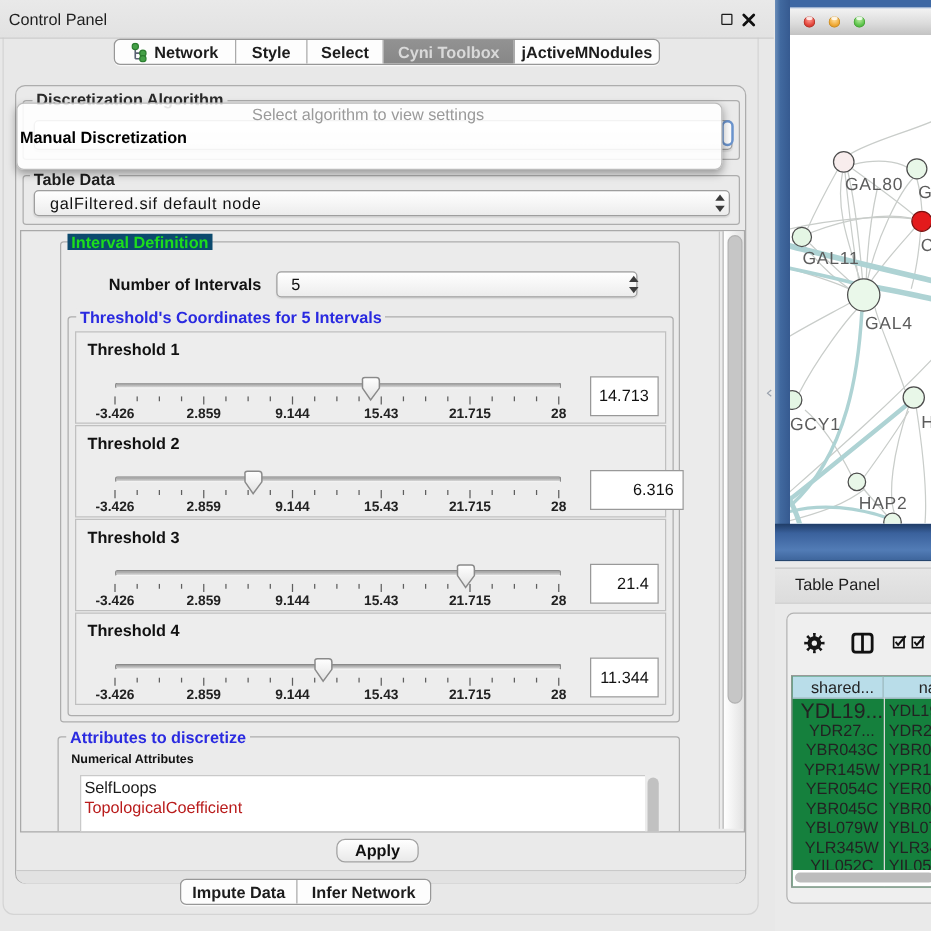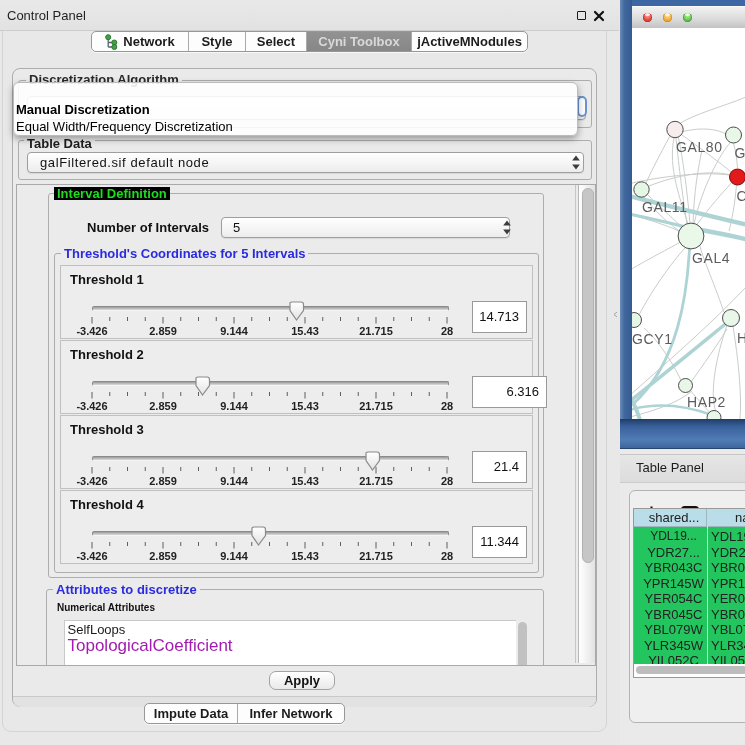--- a/index.html
+++ b/index.html
@@ -49,21 +49,21 @@
 <div class="abs grp" style="left:18px;top:140px;width:572px;height:38px;"></div>
 <div class="abs" style="left:24px;top:135.5px;font-weight:bold;font-size:13px;color:#1d1d1d;background:#eaeaea;padding:0 3px;">Table Data</div>
 <div class="abs combo" style="left:27px;top:152px;width:555px;height:19px;"></div>
 <div class="abs" style="left:40px;top:152px;height:21px;line-height:21px;font-size:13px;color:#111;letter-spacing:0.6px;">galFiltered.sif default node</div>
 <svg class="abs" style="left:571px;top:155px;" width="10" height="15">
       <path d="M5,0.5 L8.8,5.5 L1.2,5.5 Z" fill="#3c3c3c"></path>
       <path d="M5,14.5 L8.8,9.5 L1.2,9.5 Z" fill="#3c3c3c"></path>
     </svg>
 <div class="abs" style="left:16px;top:184px;width:578px;height:480px;border:1px solid #a9a9a9;background:#ebebeb;overflow:hidden;">
 <div class="abs grp" style="left:31px;top:8px;width:494px;height:383px;"></div>
-<div class="grplbl" style="left:37px;top:2px;color:#1ddd1d;background:#000000;">Interval Definition</div>
+<div class="grplbl" style="left:37px;top:2px;color:#1ddd1d;background:#0c4a6e;">Interval Definition</div>
 <div class="abs" style="left:70px;top:35px;font-weight:bold;font-size:13px;color:#111;">Number of Intervals</div>
 <div class="abs combo" style="left:204px;top:32px;width:287px;height:19px;"></div>
 <div class="abs" style="left:216px;top:32px;height:21px;line-height:21px;font-size:13px;color:#111;">5</div>
 <svg class="abs" style="left:485px;top:35px;" width="10" height="15">
         <path d="M5,0.5 L8.8,5.5 L1.2,5.5 Z" fill="#3c3c3c"></path>
         <path d="M5,14.5 L8.8,9.5 L1.2,9.5 Z" fill="#3c3c3c"></path>
       </svg>
 <div class="abs grp" style="left:37px;top:68px;width:483px;height:318px;"></div>
 <div class="grplbl" style="left:44px;top:62px;color:#2a2ae0;background:#ebebeb;">Threshold's Coordinates for 5 Intervals</div>
 <div class="tp" style="left:43px;top:80px;width:471px;height:72px;">
@@ -236,31 +236,31 @@
           </defs>
           <path d="M4,1 h9 q2.5,0 2.5,2.5 v6 L8.5,19 L2,9.5 v-6 Q1.5,1 4,1 Z" fill="url(#thg)" stroke="#8a8a8a" stroke-width="1.2"></path>
         </svg>
 <div class="vbox" style="left:411px;top:35px;">11.344</div>
 </div>
 <div class="abs grp" style="left:29px;top:404px;width:496px;height:120px;"></div>
 <div class="grplbl" style="left:36px;top:398px;color:#2a2ae0;background:#ebebeb;">Attributes to discretize</div>
 <div class="abs" style="left:40px;top:417px;font-weight:bold;font-size:10px;color:#111;">Numerical Attributes</div>
 <div class="abs" style="left:47px;top:435px;width:452px;height:60px;background:#ffffff;border:1px solid #c9c9c9;"></div>
 <div class="abs" style="left:50.5px;top:436.5px;height:16.7px;line-height:16.7px;font-size:13px;color:#1a1a1a;">SelfLoops</div>
-<div class="abs" style="left:50.5px;top:453.2px;height:16.7px;line-height:16.7px;font-size:17px;color:#a21caf;">TopologicalCoefficient</div>
+<div class="abs" style="left:50.5px;top:453.2px;height:16.7px;line-height:16.7px;font-size:13px;color:#b91c1c;">TopologicalCoefficient</div>
 <div class="abs" style="left:499px;top:435px;width:12px;height:60px;background:#ececec;"></div>
 <div class="abs" style="left:501px;top:437px;width:9px;height:58px;background:#c1c1c1;border-radius:4.5px;"></div>
 </div>
 <div class="abs" style="left:575px;top:185px;width:1px;height:478px;background:#c6c6c6;"></div>
     <div class="abs" style="left:578px;top:185px;width:16px;height:478px;background:linear-gradient(90deg,#ffffff 0,#f4f4f4 40%,#e2e2e2 100%);border-left:1px solid #b7b7b7;"></div>
 <div class="abs" style="left:582px;top:188px;width:10px;height:373px;background:#c6c6c6;border:1px solid #b2b2b2;border-radius:6px;"></div>
 <div class="abs" style="left:269px;top:671px;width:64px;height:17px;border:1px solid #a2a2a2;border-radius:7px;background:linear-gradient(#ffffff,#e9e9e9);text-align:center;line-height:18px;font-size:13px;font-weight:bold;color:#111;">Apply</div>
 <div class="abs" style="left:13px;top:82px;width:563px;height:51.5px;background:rgba(255,255,255,0.88);border:1px solid #bbbbbb;border-radius:6px;box-shadow:0 3px 7px rgba(0,0,0,0.35);"></div>
+<div class="abs" style="left:13px;top:84px;width:563px;height:16px;text-align:center;font-size:13px;color:#9a9a9a;">Select algorithm to view settings</div>
 <div class="abs" style="left:16px;top:102px;font-size:13px;font-weight:bold;color:#000;">Manual Discretization</div>
-<div class="abs" style="left:16px;top:119px;font-size:13px;color:#000;">Equal Width/Frequency Discretization</div>
 <div class="seg abs" style="left:144px;top:703px;height:19px;">
       <div style="width:92px;">Impute Data</div>
       <div style="width:106px;">Infer Network</div>
     </div>
 <svg class="abs" style="left:613px;top:311px;" width="5" height="7">
       <path d="M4,1 L1,3.5 L4,6" stroke="#9aa2ae" stroke-width="1" fill="none"></path>
     </svg>
 <div class="abs" style="left:620px;top:0;width:125px;height:449px;background:#3e68a4;"></div>
 <div class="abs" style="left:620px;top:0;width:12px;height:449px;background:linear-gradient(90deg,#6a8db9 0,#41699f 35%,#365a90 100%);"></div>
 <div class="abs" style="left:620px;top:419px;width:125px;height:30px;background:linear-gradient(#1f3c66 0,#3a619c 25%,#527cb6 70%,#3c6399 100%);box-shadow:inset 0 -1px 0 #27466e;"></div>
@@ -338,24 +338,24 @@
       <line x1="9" y1="1" x2="9" y2="16" stroke="#111" stroke-width="2.2"></line>
     </svg>
 <svg class="abs" style="left:714px;top:507.5px;" width="12" height="11" viewBox="0 0 12 11">
       <rect x="0.8" y="1.8" width="8.4" height="8.4" fill="none" stroke="#111" stroke-width="1.4"></rect>
       <path d="M2.5,5.5 L4.5,8 L10.5,0.8" fill="none" stroke="#111" stroke-width="1.6"></path>
     </svg>
 <svg class="abs" style="left:729px;top:507.5px;" width="12" height="11" viewBox="0 0 12 11">
       <rect x="0.8" y="1.8" width="8.4" height="8.4" fill="none" stroke="#111" stroke-width="1.4"></rect>
       <path d="M2.5,5.5 L4.5,8 L10.5,0.8" fill="none" stroke="#111" stroke-width="1.6"></path>
     </svg>
-<div class="abs" style="left:633px;top:508px;width:112px;height:168px;background:#22c55e;border:1px solid #999999;border-right:none;overflow:hidden;">
+<div class="abs" style="left:633px;top:540px;width:112px;height:168px;background:#15803d;border:1px solid #999999;border-right:none;overflow:hidden;">
 <div class="abs" style="left:0;top:0;width:72px;height:17px;background:#b9dde9;border-right:1px solid #9fb6be;border-bottom:1px solid #9fb6be;text-align:center;text-indent:8px;line-height:18px;font-size:13px;color:#222;">shared...</div>
 <div class="abs" style="left:73px;top:0;width:60px;height:17px;background:#b9dde9;border-bottom:1px solid #9fb6be;line-height:18px;font-size:13px;color:#222;"><span style="margin-left:28px;">nam</span></div>
-<div class="abs" style="left:0;top:20.4px;width:73px;height:15.5px;line-height:15.5px;font-size:12px;color:#222;text-align:center;text-indent:6px;">YDL19...</div>
+<div class="abs" style="left:0;top:20.4px;width:73px;height:15.5px;line-height:15.5px;font-size:17px;color:#222;text-align:center;text-indent:6px;">YDL19...</div>
 <div class="abs" style="left:77px;top:20.4px;height:15.5px;line-height:15.5px;font-size:13px;color:#222;">YDL194W</div>
 <div class="abs" style="left:0;top:35.9px;width:73px;height:15.5px;line-height:15.5px;font-size:13px;color:#222;text-align:center;text-indent:6px;">YDR27...</div>
 <div class="abs" style="left:77px;top:35.9px;height:15.5px;line-height:15.5px;font-size:13px;color:#222;">YDR277C</div>
 <div class="abs" style="left:0;top:51.4px;width:73px;height:15.5px;line-height:15.5px;font-size:13px;color:#222;text-align:center;text-indent:6px;">YBR043C</div>
 <div class="abs" style="left:77px;top:51.4px;height:15.5px;line-height:15.5px;font-size:13px;color:#222;">YBR043C</div>
 <div class="abs" style="left:0;top:66.9px;width:73px;height:15.5px;line-height:15.5px;font-size:13px;color:#222;text-align:center;text-indent:6px;">YPR145W</div>
 <div class="abs" style="left:77px;top:66.9px;height:15.5px;line-height:15.5px;font-size:13px;color:#222;">YPR145W</div>
 <div class="abs" style="left:0;top:82.4px;width:73px;height:15.5px;line-height:15.5px;font-size:13px;color:#222;text-align:center;text-indent:6px;">YER054C</div>
 <div class="abs" style="left:77px;top:82.4px;height:15.5px;line-height:15.5px;font-size:13px;color:#222;">YER054C</div>
 <div class="abs" style="left:0;top:97.9px;width:73px;height:15.5px;line-height:15.5px;font-size:13px;color:#222;text-align:center;text-indent:6px;">YBR045C</div>

